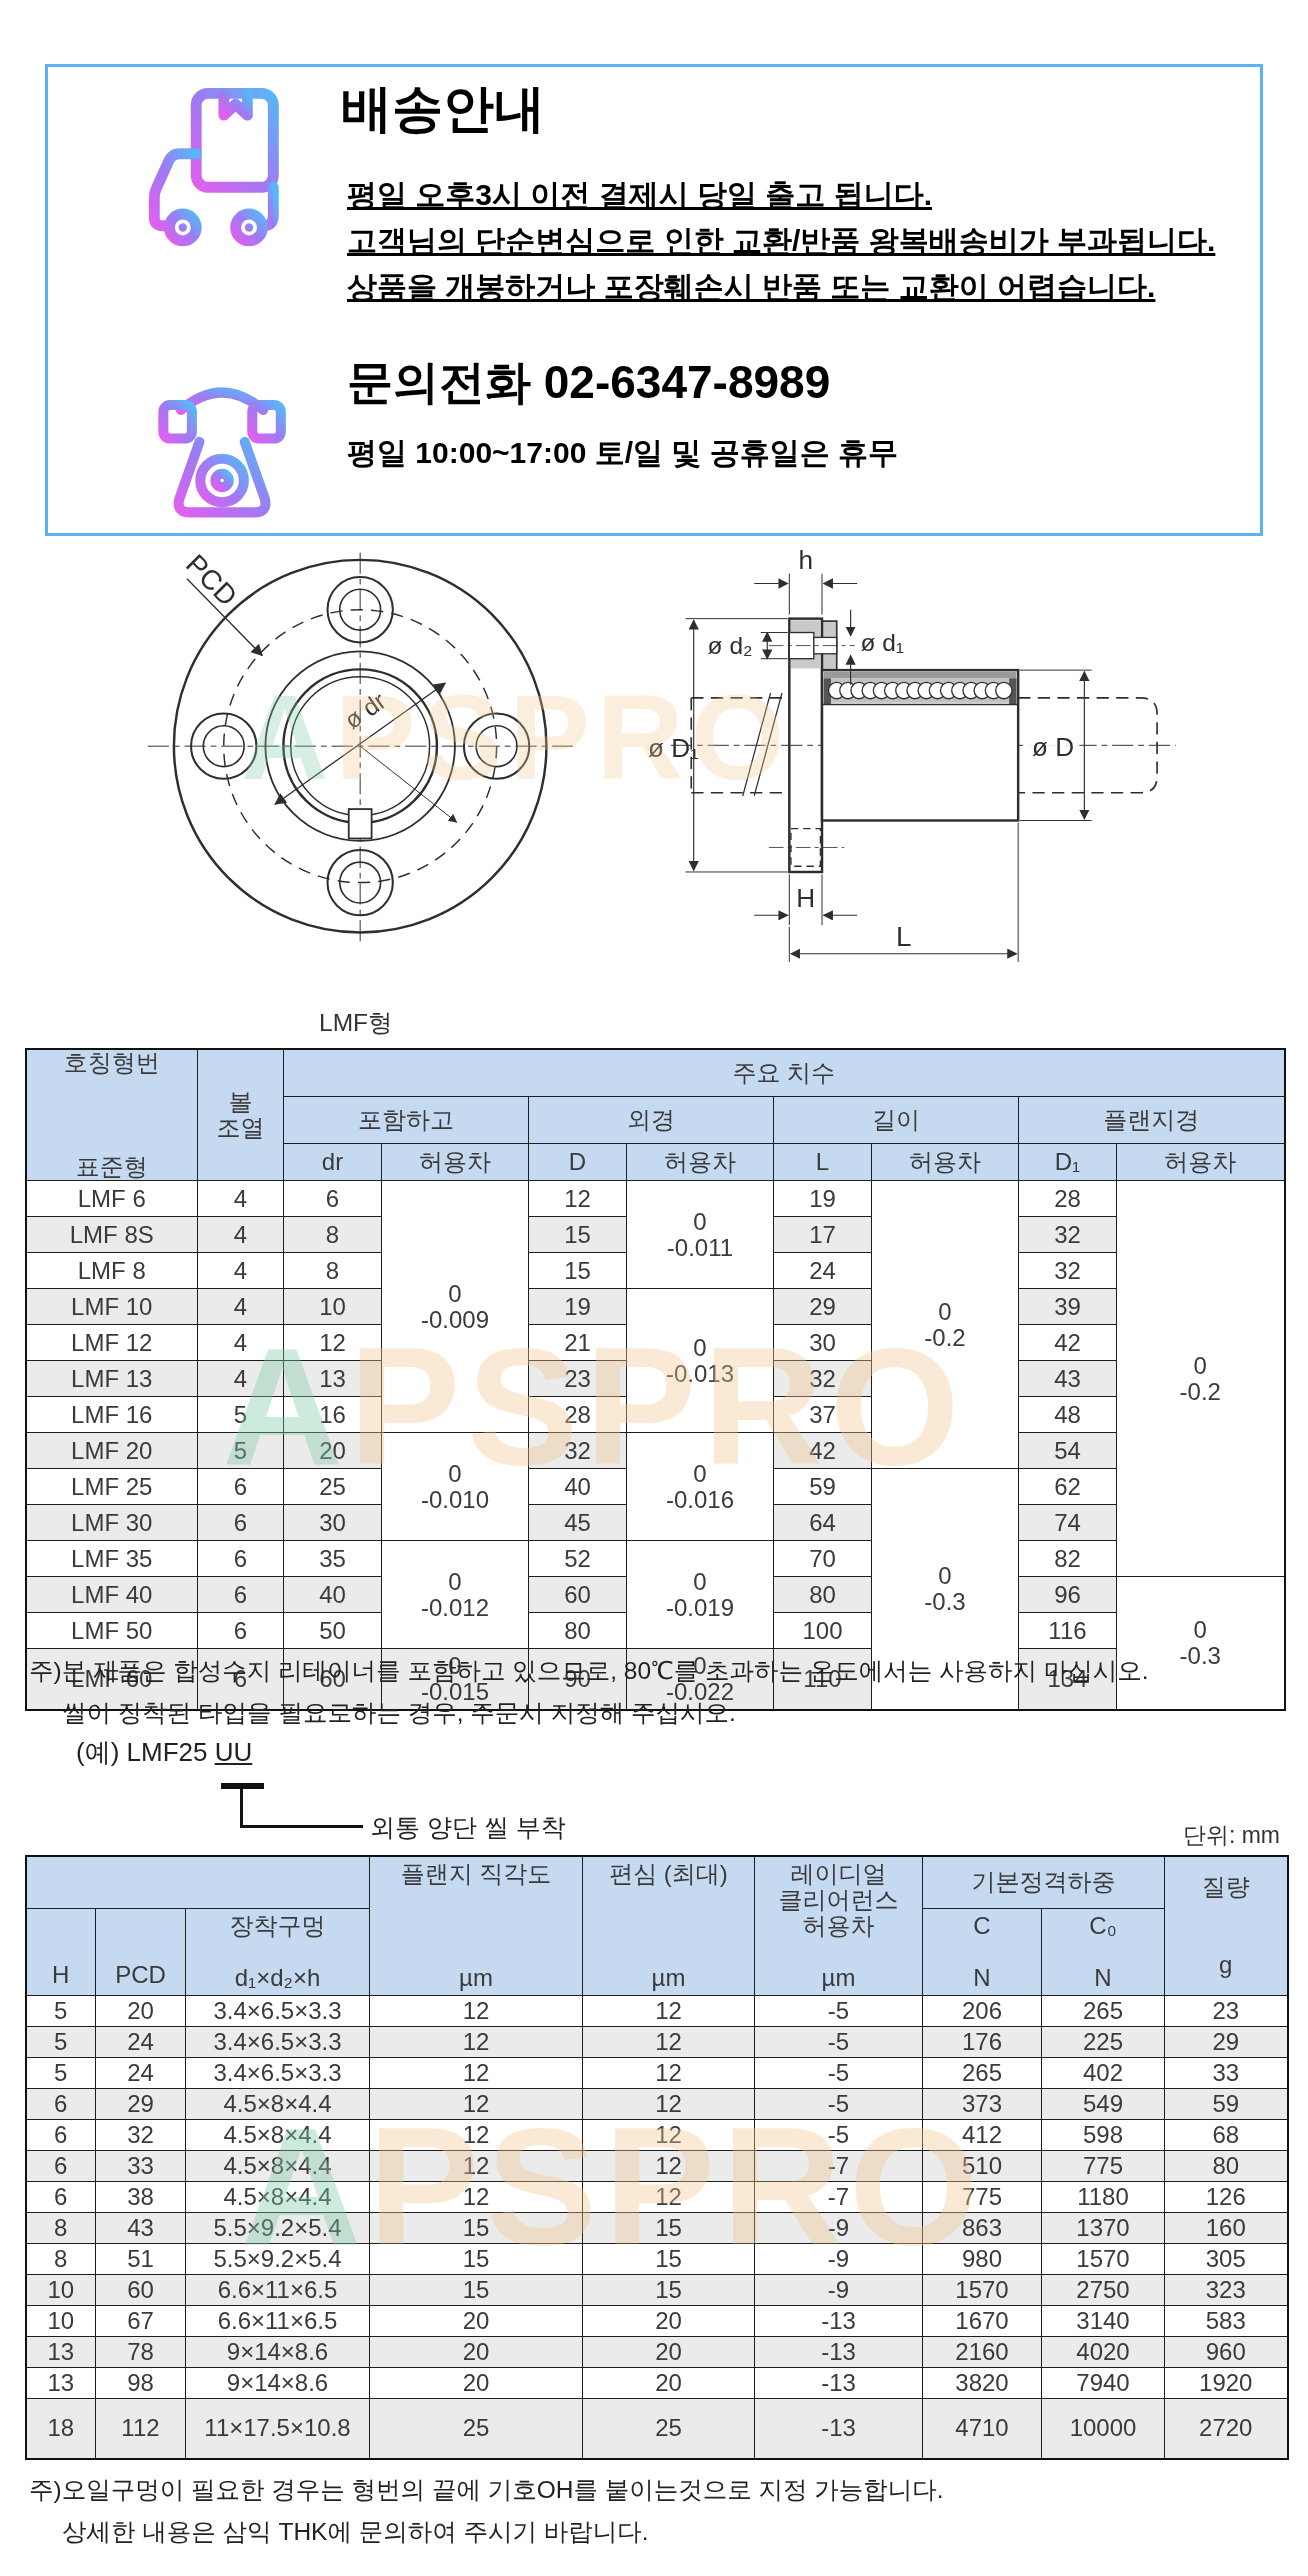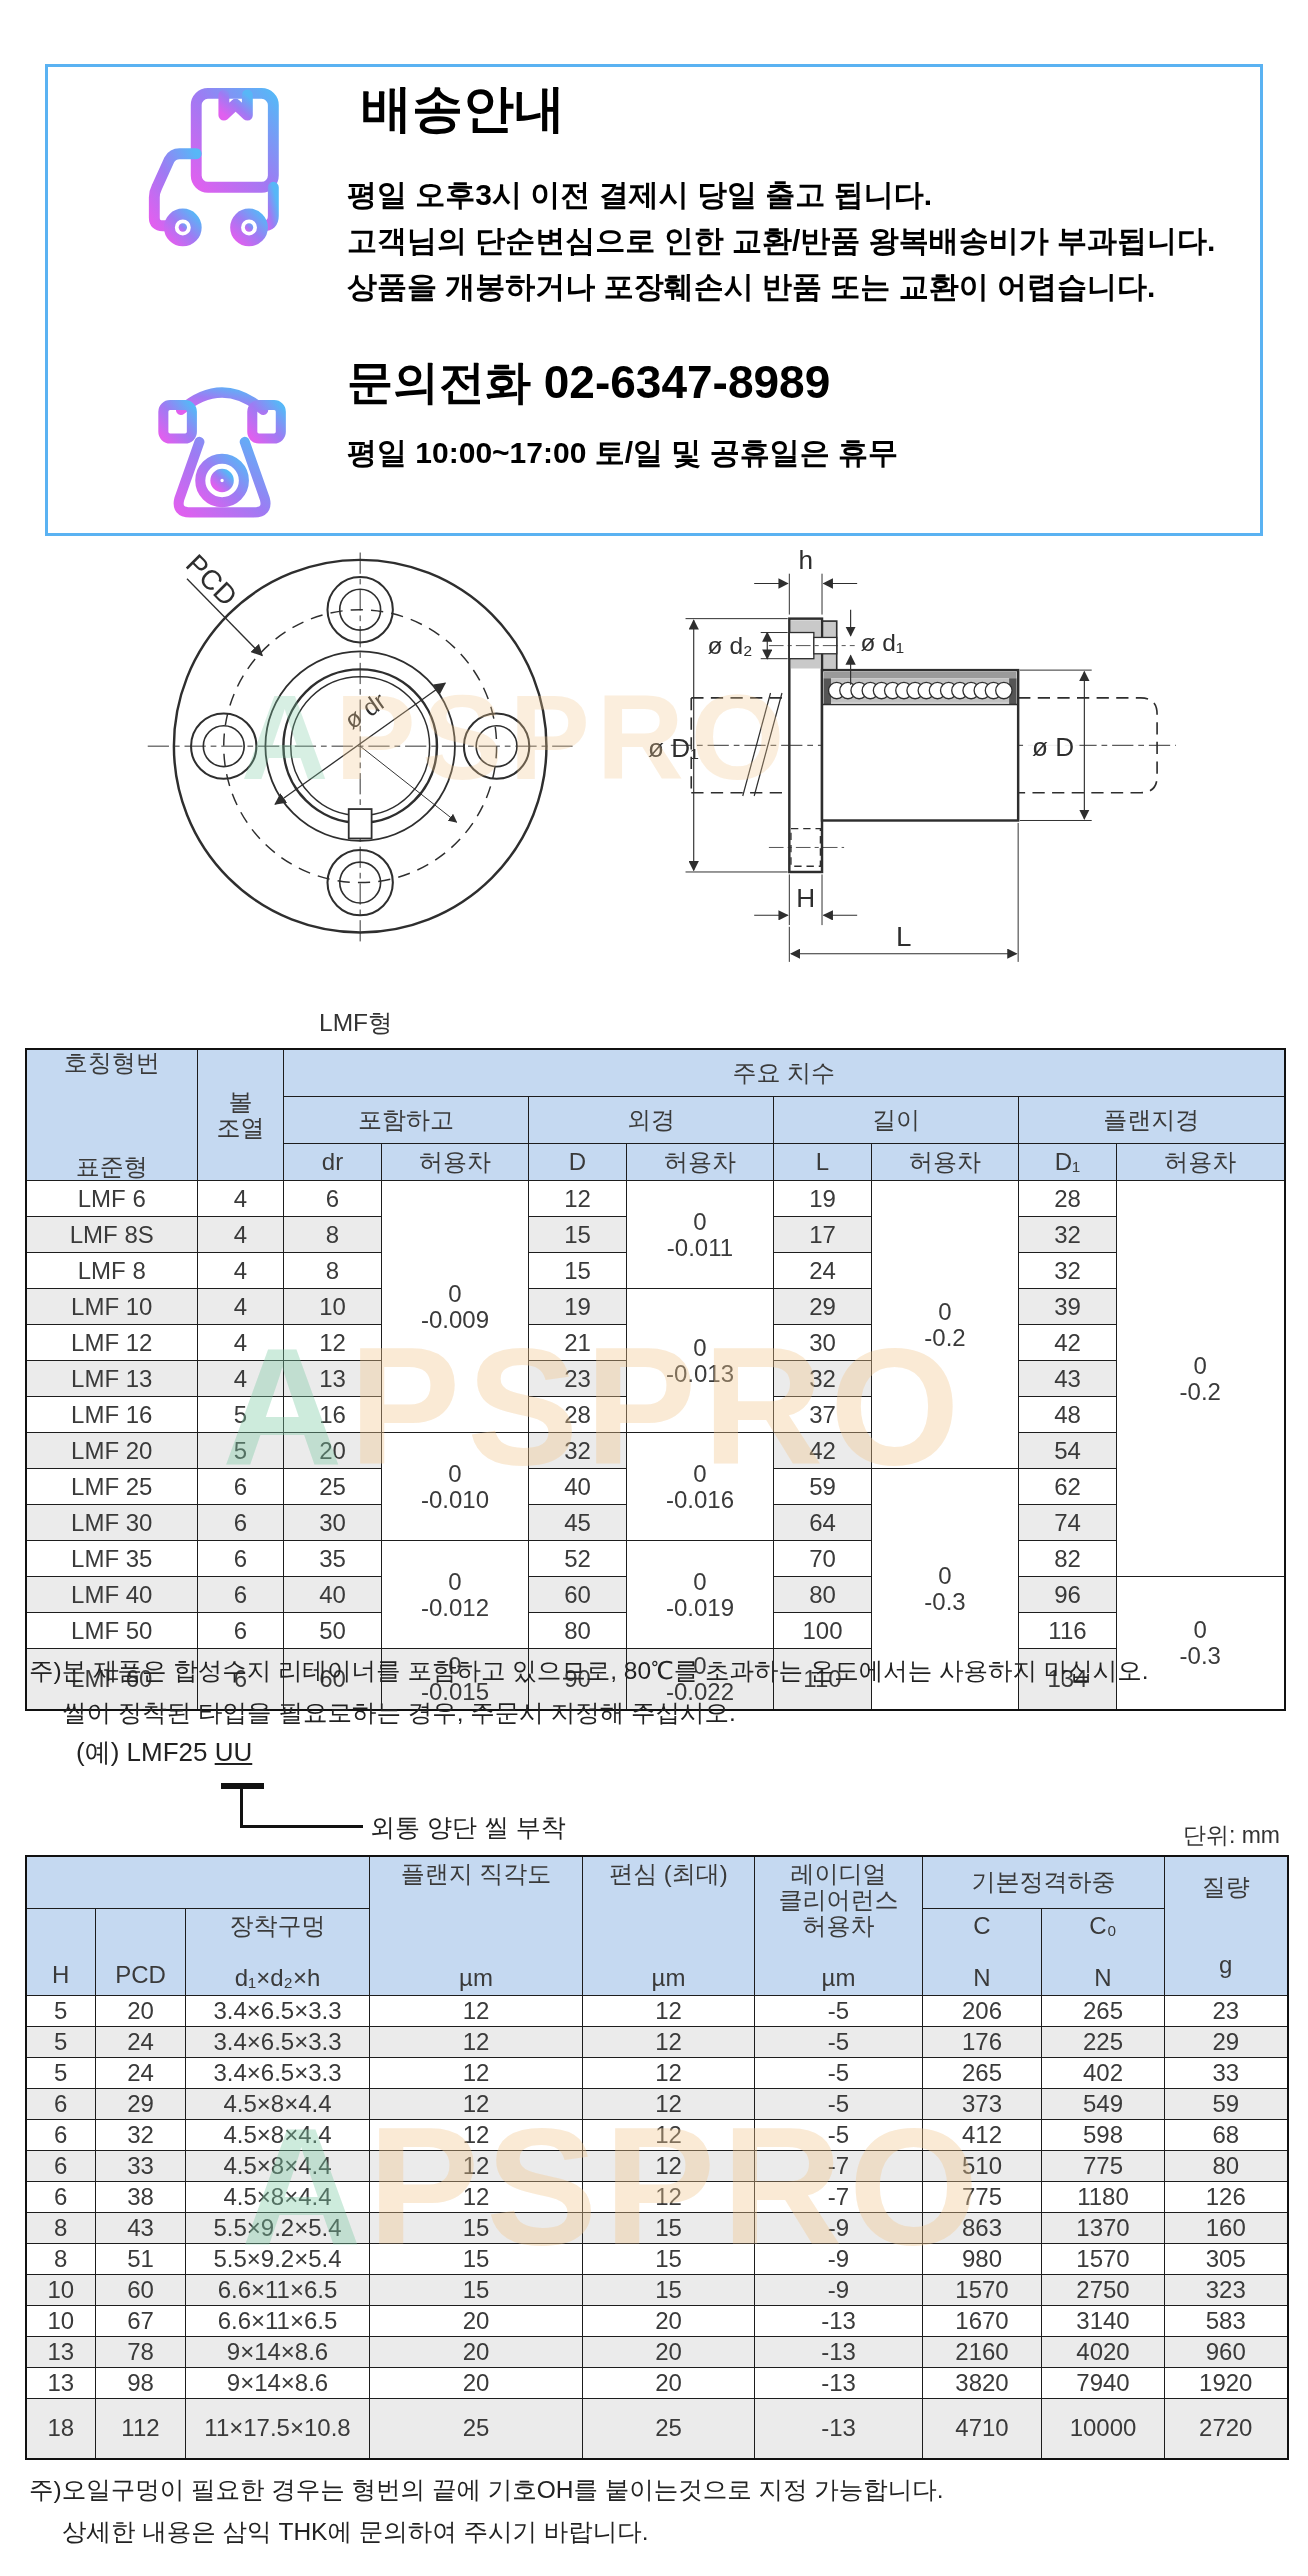--- a/index.html
+++ b/index.html
@@ -2,22 +2,22 @@
 <html style="font-size:13px"><head>
 <meta charset="utf-8">
 <style>
   html,body{margin:0;padding:0;background:#fff;}
   #page{position:relative;width:1308px;height:2576px;background:#fff;overflow:hidden;
         font-family:"Liberation Sans", sans-serif;color:#222;}
 
   
   .info-box{position:absolute;left:45px;top:64px;width:1212px;height:466px;
             border:3.3px solid #5ab2f2;background:#fff;}
-  .ib-title{position:absolute;left:313px;top:8.2px;font-size:51px;font-weight:800;color:#000;}
-  .ib-line{position:absolute;left:299px;font-size:30px;font-weight:700;color:#000;white-space:nowrap;}
+  .ib-title{position:absolute;left:293px;top:8.2px;font-size:51px;font-weight:800;color:#000;}
+  .ib-line{position:absolute;left:299px;font-size:30px;font-weight:700;color:#000;white-space:nowrap;text-decoration:underline;}
   .ib-l1{top:108px}.ib-l2{top:154px}.ib-l3{top:200px}
   .ib-phone-title{position:absolute;left:299px;top:285px;font-size:46px;font-weight:800;color:#000;white-space:nowrap;}
   .ib-hours{position:absolute;left:299px;top:366px;font-size:30px;font-weight:700;color:#000;white-space:nowrap;}
   .truck-svg{position:absolute;left:96px;top:18px;}
   .phone-svg{position:absolute;left:105px;top:291px;}
 
   
   .dw{position:absolute;}
   #dw-left{left:123px;top:546px;}
   #dw-right{left:646px;top:541px;}

